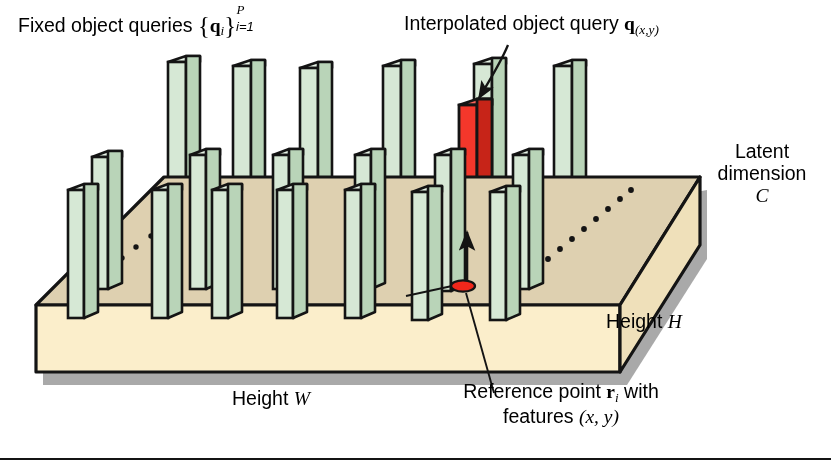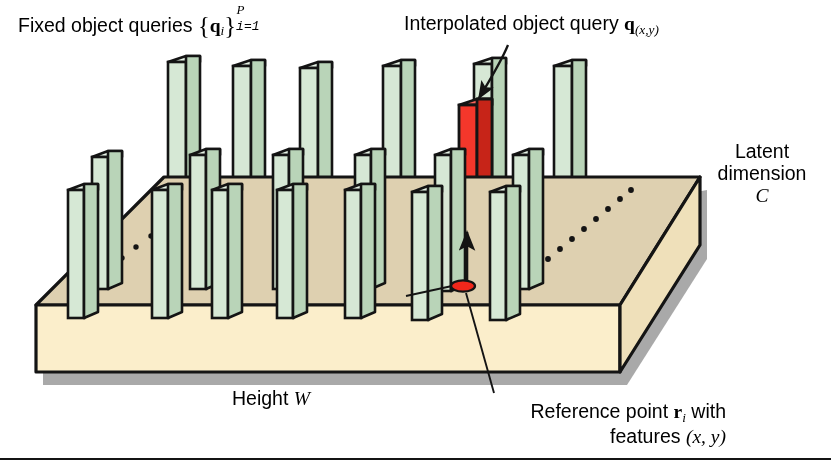--- a/index.html
+++ b/index.html
@@ -53,37 +53,37 @@
     position: absolute;
     left: 0.04em; top: -0.70em;
     font-size: 0.67em;
     font-family: "Liberation Serif", serif;
     font-style: italic;
   }
   .stack .s-bot {
     position: absolute;
     left: 0.0em; top: 0.62em;
     font-size: 0.67em;
-    font-family: Liberation Mono, monospace;
+    font-family: Liberation Sans, sans-serif;
     font-style: italic;
     white-space: nowrap;
   }
   .brace {
     font-family: "Liberation Serif", serif;
     font-style: normal;
     font-size: 1.26em;
     vertical-align: -0.10em;
   }
   #lbl-fixed-queries { left: 18px;  top: 12px; }
   #lbl-interp-query  { left: 404px; top: 12px; }
   #lbl-latent        { left: 703px; top: 140px; text-align: center; width: 118px; white-space: normal; }
   #lbl-height        { left: 606px; top: 310px; }
   #lbl-width         { left: 232px; top: 387px; }
   #lbl-bev           { left: 198px; top: 331px; }
-  #lbl-refpoint      { left: 396px; top: 400px; text-align: right; width: 330px; white-space: normal; }
+  #lbl-refpoint      { left: 396px; top: 380px; text-align: center; width: 330px; white-space: normal; }
   #bottom-rule {
     position: absolute;
     left: 0; top: 458px;
     width: 831px; height: 0;
     border-top: 2px solid #141414;
   }
 </style>
 </head>
 <body>
 
@@ -262,20 +262,23 @@
   <div class="lbl" id="lbl-latent">
     <span>Latent</span><br>
     <span>dimension</span><br>
     <span class="math">C</span>
   </div>
 
   <div class="lbl" id="lbl-interp-query">
     <span>Interpolated object query </span><span class="mathb">q</span><span class="math sub">(x,y)</span>
   </div>
 
+  <div class="lbl" id="lbl-height">
+    <span>Height </span><span class="math">H</span>
+  </div>
 
   <div class="lbl" id="lbl-width">
     <span>Height </span><span class="math">W</span>
   </div>
 
 
   <div class="lbl" id="lbl-refpoint">
     <span>Reference point </span><span class="mathb">r</span><span class="math sub">i</span><span> with</span><br>
     <span>features </span><span class="math">(x, y)</span>
   </div>

